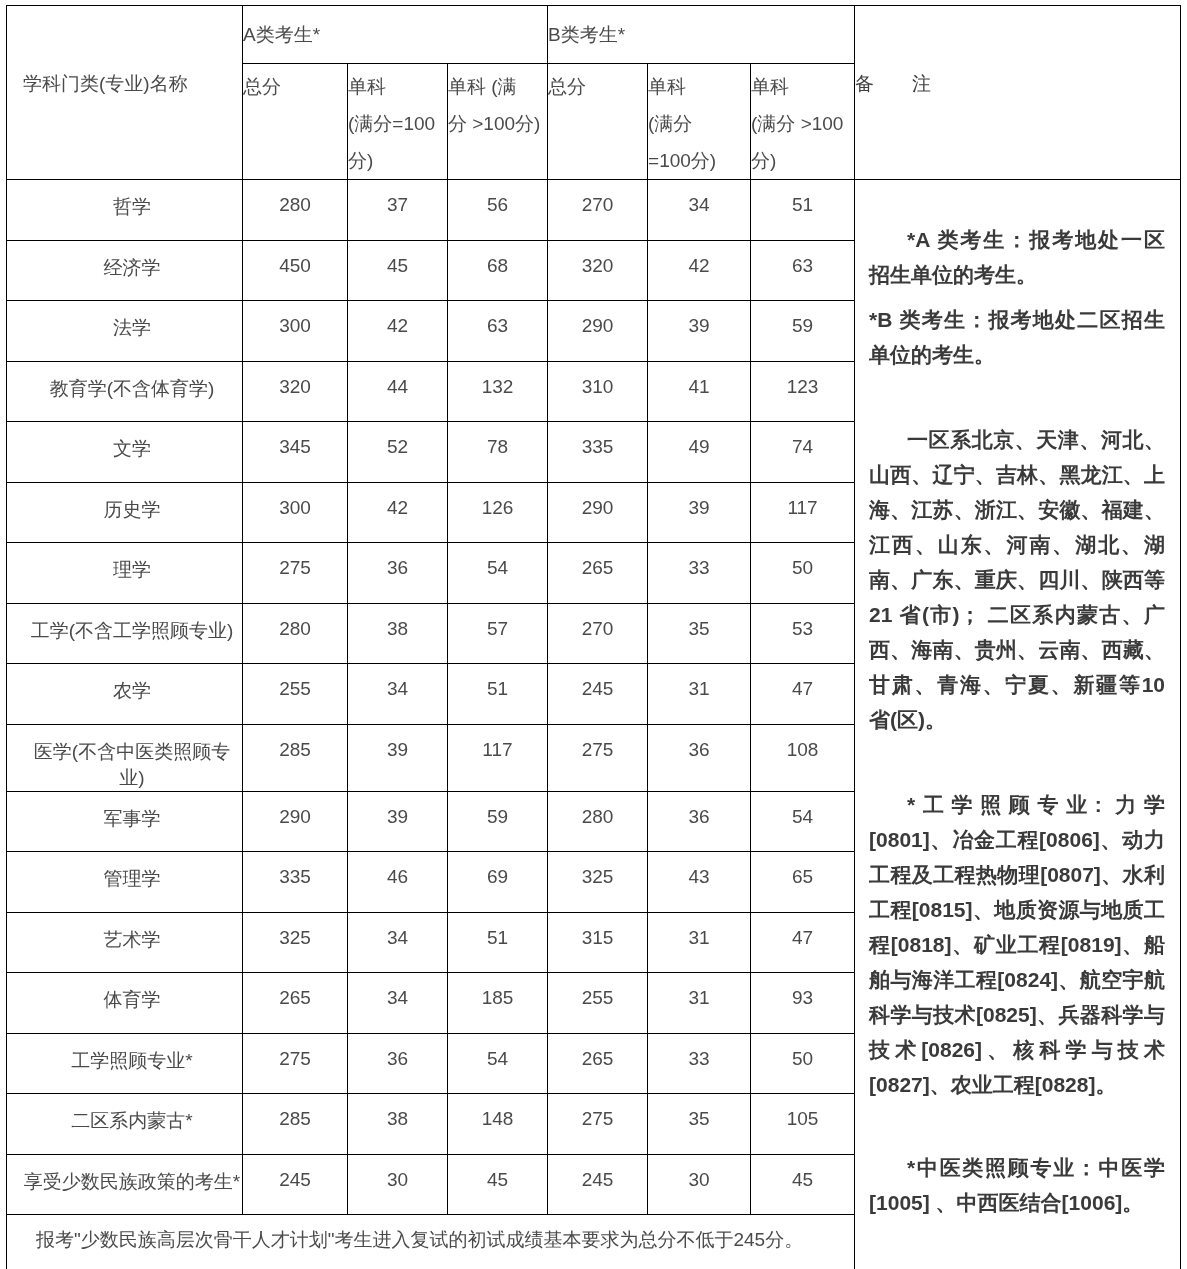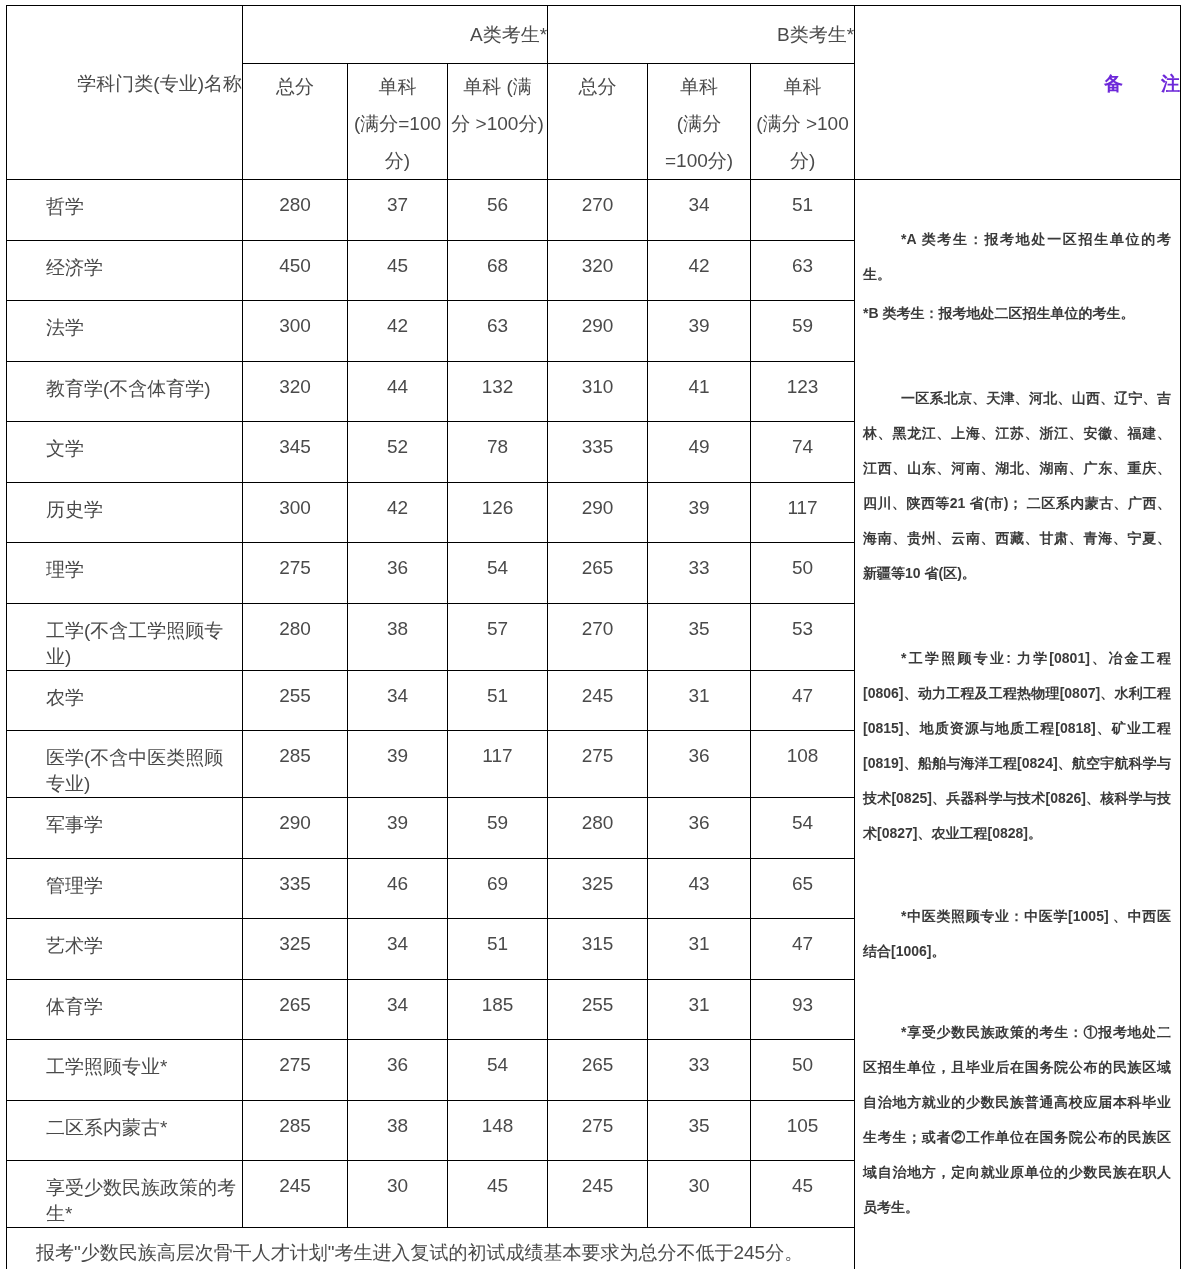--- a/index.html
+++ b/index.html
@@ -20,47 +20,47 @@
   }
   td, th {
     border: 1px solid #000;
     font-weight: normal;
     font-size: 19px;
     color: #4a4a4a;
     padding: 0;
     box-sizing: border-box;
   }
   
-  tr.hrow1 th { height: 58px; vertical-align: middle; text-align: right; }
+  tr.hrow1 th { height: 58px; vertical-align: middle; text-align: left; }
   th.subject-head {
     text-align: left;
     padding-left: 16px;
     padding-bottom: 18px;
     vertical-align: middle;
   }
   th.remarks-head {
     text-align: center;
     padding-bottom: 18px;
     vertical-align: middle;
-    font-weight: bold;
-    color: #6d28d9;
+    font-weight: normal;
+    color: #404040;
   }
   
   tr.hrow2 th {
     height: 112px;
     vertical-align: top;
-    text-align: center;
+    text-align: left;
     padding-top: 4px;
     white-space: pre-line;
     line-height: 37px;
   }
   
   td.subject {
-    text-align: left;
-    padding-left: 39px;
+    text-align: center;
+    padding-left: 15px;
     padding-top: 14px;
     vertical-align: top;
     height: 60.5px;
   }
   td.num {
     text-align: center;
     padding-top: 14px;
     vertical-align: top;
     height: 60.5px;
   }
@@ -68,23 +68,23 @@
   td.footnote {
     height: 59px;
     vertical-align: top;
     text-align: left;
     padding: 12px 10px 0 29px;
   }
   
   td.remarks-cell { vertical-align: top; padding: 0 5px 0 4px; }
   .remarks-wrap { height: 1084px; overflow: hidden; }
   .remarks-wrap p {
-    margin: 4px;
+    margin: 10px;
     font-weight: bold;
-    font-size: 14px;
+    font-size: 21px;
     line-height: 35px;
     color: #3a3a3a;
     text-align: justify;
   }
   .remarks-wrap p.indent { text-indent: 38px; }
 </style>
 </head>
 <body>
 
 <table class="score-table">

